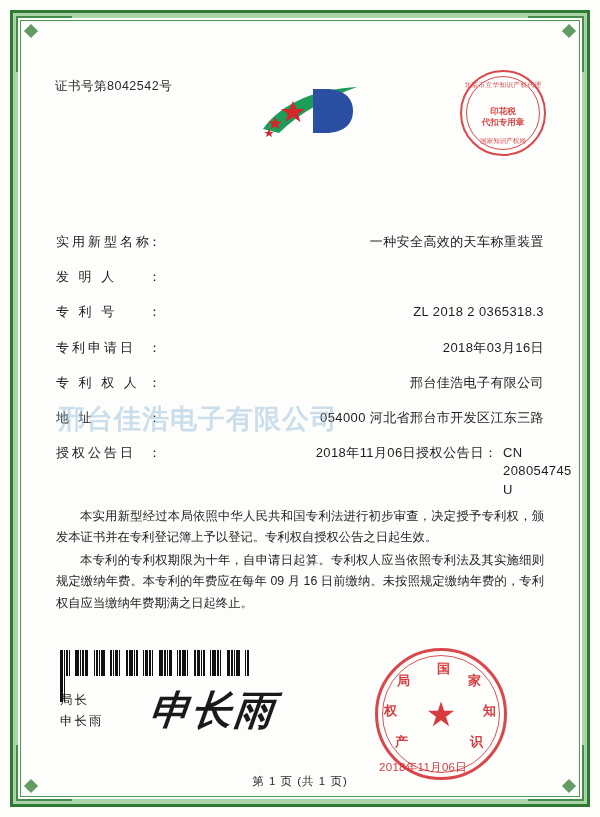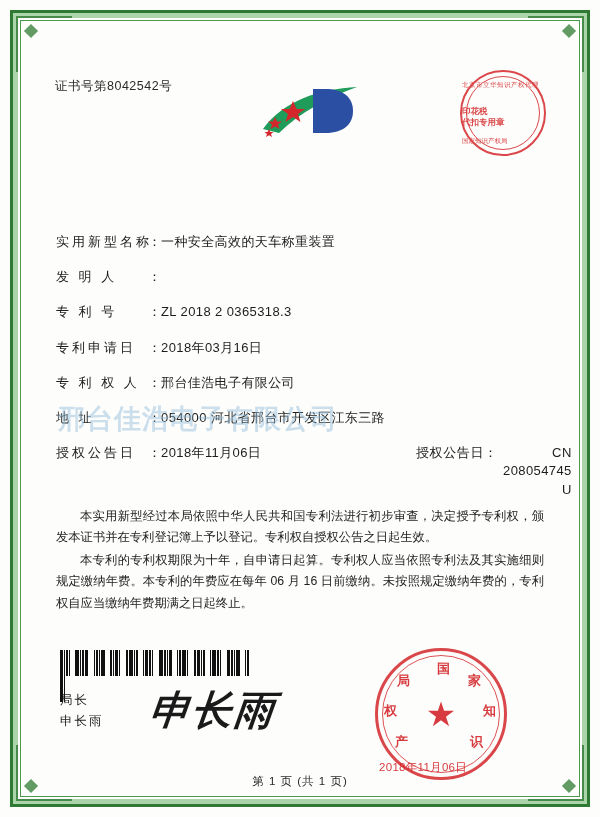--- a/index.html
+++ b/index.html
@@ -105,21 +105,21 @@
     right: 24px;
     top: 42px;
     width: 86px;
     height: 86px;
     border: 2px solid #d4272a;
     border-radius: 50%;
     color: #d4272a;
     opacity: .85;
     font-size: 7px;
     line-height: 1.25;
-    text-align: left;
+    text-align: center;
     box-sizing: border-box;
   }
   .top-seal .ring {
     position: absolute;
     left: 4px; top: 4px; right: 4px; bottom: 4px;
     border: 1px solid #d4272a;
     border-radius: 50%;
   }
   .top-seal .arc-top {
     position: absolute;
@@ -175,33 +175,33 @@
     flex: 0 0 92px;
     letter-spacing: 3px;
     white-space: nowrap;
   }
   .field-colon {
     flex: 0 0 12px;
   }
   .field-value {
     flex: 1;
     letter-spacing: .4px;
+    text-align: right;
   }
   .field-row.split .field-value {
     flex: 0 0 255px;
   }
   .field-extra-label {
     flex: 0 0 auto;
     letter-spacing: .6px;
   }
   .field-extra-value {
     flex: 1;
     letter-spacing: .4px;
     padding-left: 6px;
-    text-align: right;
   }
 
   .watermark {
     position: absolute;
     left: 28px;
     top: 373px;
     font-size: 27px;
     font-weight: bold;
     color: #8fb9d9;
     opacity: .45;
@@ -406,21 +406,21 @@
         <span>：</span>
         <span class="field-extra-value">CN 208054745 U</span>
       </div>
 
     </div>
 
     <div class="watermark">邢台佳浩电子有限公司</div>
 
     <div class="paragraphs">
       <p>本实用新型经过本局依照中华人民共和国专利法进行初步审查，决定授予专利权，颁发本证书并在专利登记簿上予以登记。专利权自授权公告之日起生效。</p>
-      <p>本专利的专利权期限为十年，自申请日起算。专利权人应当依照专利法及其实施细则规定缴纳年费。本专利的年费应在每年 06 月 16 日前缴纳。未按照规定缴纳年费的，专利权自应当缴纳年费期满之日起终止。</p>
+      <p>本专利的专利权期限为十年，自申请日起算。专利权人应当依照专利法及其实施细则规定缴纳年费。本专利的年费应在每年 09 月 16 日前缴纳。未按照规定缴纳年费的，专利权自应当缴纳年费期满之日起终止。</p>
     </div>
 
     <div class="barcode">
       <i style="width:3px"></i><i style="width:1px"></i><i style="width:2px"></i><i style="width:1px"></i>
       <i style="width:4px"></i><i style="width:1px"></i><i style="width:2px"></i><i style="width:3px"></i>
       <i style="width:1px"></i><i style="width:2px"></i><i style="width:1px"></i><i style="width:4px"></i>
       <i style="width:2px"></i><i style="width:1px"></i><i style="width:3px"></i><i style="width:1px"></i>
       <i style="width:2px"></i><i style="width:4px"></i><i style="width:1px"></i><i style="width:2px"></i>
       <i style="width:1px"></i><i style="width:3px"></i><i style="width:2px"></i><i style="width:1px"></i>
       <i style="width:4px"></i><i style="width:2px"></i><i style="width:1px"></i><i style="width:3px"></i>

